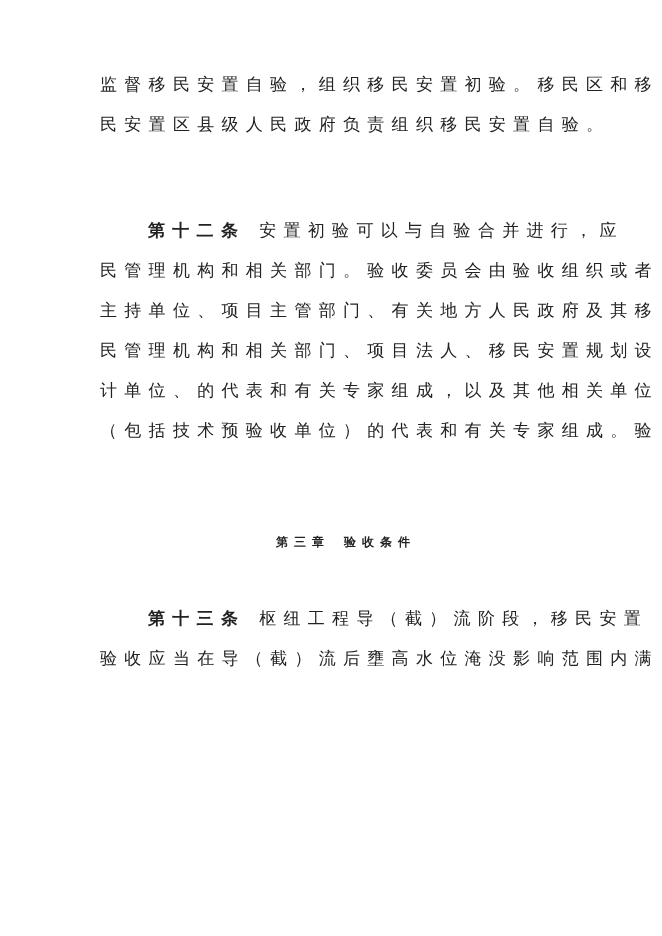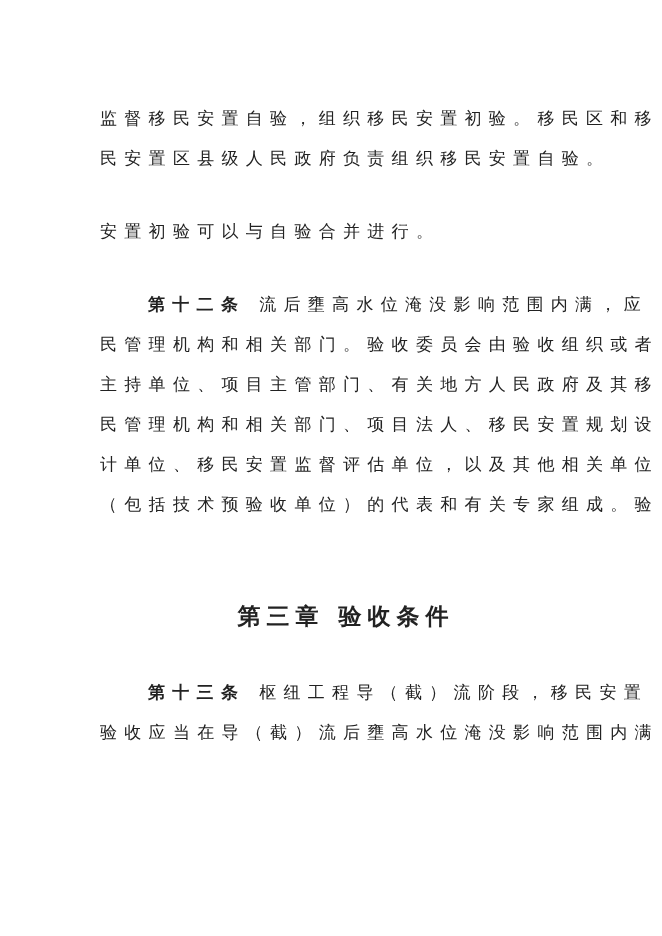--- a/index.html
+++ b/index.html
@@ -1,54 +1,53 @@
 <!DOCTYPE html>
 <html><head>
 <meta charset="utf-8">
 <style>
   html, body { margin: 0; padding: 0; background: #ffffff; }
   body { width: 662px; height: 936px; position: relative; overflow: hidden;
          font-family: "DejaVu Serif", "Liberation Serif", serif; color: #222; }
-  .page { position: absolute; left: 100px; top: 98px; width: 462px; }
+  .page { position: absolute; left: 100px; top: 64px; width: 462px; }
   .line { height: 40px; line-height: 40px; font-size: 17px; letter-spacing: 7.3px;
           white-space: nowrap; }
   .gap { height: 33px; }
   .gap-lg { height: 72px; }
   .indent { padding-left: 48px; }
   .bold { font-weight: bold; letter-spacing: 7.3px; }
   .sp { display: inline-block; width: 14px; }
-  .chapter { text-align: center; font-weight: bold; font-size: 23px; line-height: 40px;
+  .chapter { text-align: center; font-weight: bold; font-size: 12px; line-height: 40px;
              height: 40px; letter-spacing: 6px; padding-left: 30px; }
 </style>
 </head>
 <body>
 
 <div class="page">
 
   <div>
     <div class="line">监督移民安置自验，组织移民安置初验。移民区和移</div>
     <div class="line">民安置区县级人民政府负责组织移民安置自验。</div>
   </div>
 
   <div class="gap"></div>
 
   <div>
-    <div class="line">安置初验可以与自验合并进行。</div>
   </div>
 
   <div class="gap"></div>
 
   <div>
     <div class="line indent">
-      <span class="bold">第十二条</span><span class="sp"></span><span>流后壅高水位淹没影响范围内满，应</span>
+      <span class="bold">第十二条</span><span class="sp"></span><span>安置初验可以与自验合并进行，应</span>
     </div>
     <div class="line">民管理机构和相关部门。验收委员会由验收组织或者</div>
     <div class="line">主持单位、项目主管部门、有关地方人民政府及其移</div>
     <div class="line">民管理机构和相关部门、项目法人、移民安置规划设</div>
-    <div class="line">计单位、移民安置监督评估单位，以及其他相关单位</div>
+    <div class="line">计单位、的代表和有关专家组成，以及其他相关单位</div>
     <div class="line">（包括技术预验收单位）的代表和有关专家组成。验</div>
   </div>
 
   <div class="gap-lg"></div>
 
   <div class="chapter">
     <span>第三章</span><span class="sp"></span><span>验收条件</span>
   </div>
 
   <div class="gap" style="height:36px"></div>

